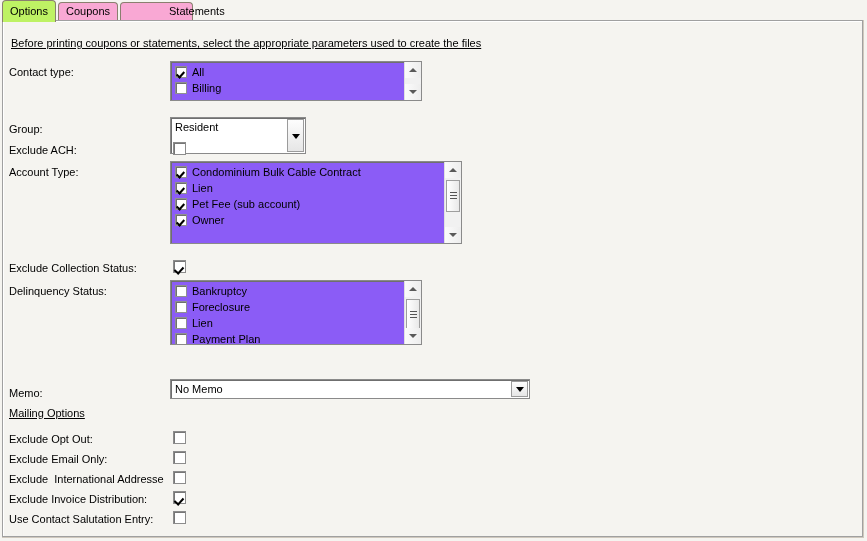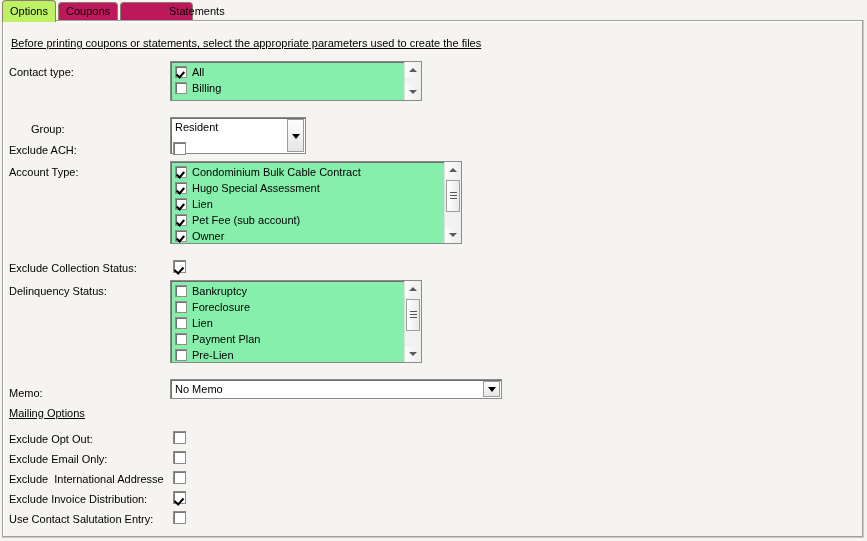--- a/index.html
+++ b/index.html
@@ -26,21 +26,21 @@
     background: #f5f4f0;
   }
   .tab {
     position: absolute;
     top: 2px;
     height: 19px;
     box-sizing: border-box;
     border: 1px solid #8a7f6f;
     border-bottom: none;
     border-radius: 4px 4px 0 0;
-    background: #be185d;
+    background: #f9a8d4;
     font-size: 11px;
     line-height: 17px;
     text-align: center;
     color: #000;
     cursor: default;
     user-select: none;
   }
   .tab.active {
     top: 0px;
     height: 22px;
@@ -115,21 +115,21 @@
     width: 4px; height: 7px;
     border: solid #000000;
     border-width: 0 2px 2px 0;
     transform: rotate(42deg);
   }
 
   
   .listbox {
     position: absolute;
     box-sizing: border-box;
-    background: #86efac;
+    background: #8b5cf6;
     border: 1px solid #8a8a8a;
     box-shadow: inset 1px 1px 0 #6f6f6f;
     overflow: hidden;
   }
   .lb-items {
     position: absolute;
     left: 0; top: 0;
     right: 17px;
     bottom: 0;
     padding: 2px 0 0 3px;
@@ -281,44 +281,40 @@
     <div class="vsb">
       <div class="vsb-btn up">
         <span class="arrow"></span>
       </div>
       <div class="vsb-btn down">
         <span class="arrow"></span>
       </div>
     </div>
   </div>
 
-  <div class="lbl" style="left:6px; top:102px;margin-left:22px;">Group:</div>
+  <div class="lbl" style="left:6px; top:102px;">Group:</div>
 
   <div class="combo" style="left:167px; top:96px; width:136px; height:37px;">
     <div class="combo-text">Resident</div>
     <div class="combo-btn"></div>
   </div>
 
   <div class="lbl" style="left:6px; top:123px;">Exclude ACH:</div>
   <div class="cb" style="left:170px; top:121px;"></div>
 
   <div class="lbl" style="left:6px; top:145px;">Account Type:</div>
 
   <div class="listbox" style="left:167px; top:140px; width:292px; height:83px;">
     <div class="lb-items">
       <div class="lb-row">
         <span class="lb-cb checked"></span>
         <span>Condominium Bulk Cable Contract</span>
       </div>
       <div class="lb-row">
         <span class="lb-cb checked"></span>
-        <span>Hugo Special Assessment</span>
-      </div>
-      <div class="lb-row">
-        <span class="lb-cb checked"></span>
         <span>Lien</span>
       </div>
       <div class="lb-row">
         <span class="lb-cb checked"></span>
         <span>Pet Fee (sub account)</span>
       </div>
       <div class="lb-row">
         <span class="lb-cb checked"></span>
         <span>Owner</span>
       </div>
@@ -334,21 +330,21 @@
         <span class="arrow"></span>
       </div>
     </div>
   </div>
 
   <div class="lbl" style="left:6px; top:241px;text-align:center;">Exclude Collection Status:</div>
   <div class="cb checked" style="left:170px; top:239px;"></div>
 
   <div class="lbl" style="left:6px; top:264px;">Delinquency Status:</div>
 
-  <div class="listbox" style="left:167px; top:259px; width:252px; height:83px;">
+  <div class="listbox" style="left:167px; top:259px; width:252px; height:65px;">
     <div class="lb-items">
       <div class="lb-row">
         <span class="lb-cb"></span>
         <span>Bankruptcy</span>
       </div>
       <div class="lb-row">
         <span class="lb-cb"></span>
         <span>Foreclosure</span>
       </div>
       <div class="lb-row">
@@ -372,21 +368,21 @@
         <span class="grip"></span>
       </div>
       <div class="vsb-btn down">
         <span class="arrow"></span>
       </div>
     </div>
   </div>
 
   <div class="lbl" style="left:6px; top:366px;">Memo:</div>
 
-  <div class="combo" style="left:167px; top:358px; width:332px; height:20px;">
+  <div class="combo" style="left:167px; top:358px; width:360px; height:20px;">
     <div class="combo-text">No Memo</div>
     <div class="combo-btn"></div>
   </div>
 
   <div class="section-head" style="left:6px; top:386px;">Mailing Options</div>
 
   <div class="lbl" style="left:6px; top:412px;">Exclude Opt Out:</div>
   <div class="cb" style="left:170px; top:410px;"></div>
 
   <div class="lbl" style="left:6px; top:432px;">Exclude Email Only:</div>

